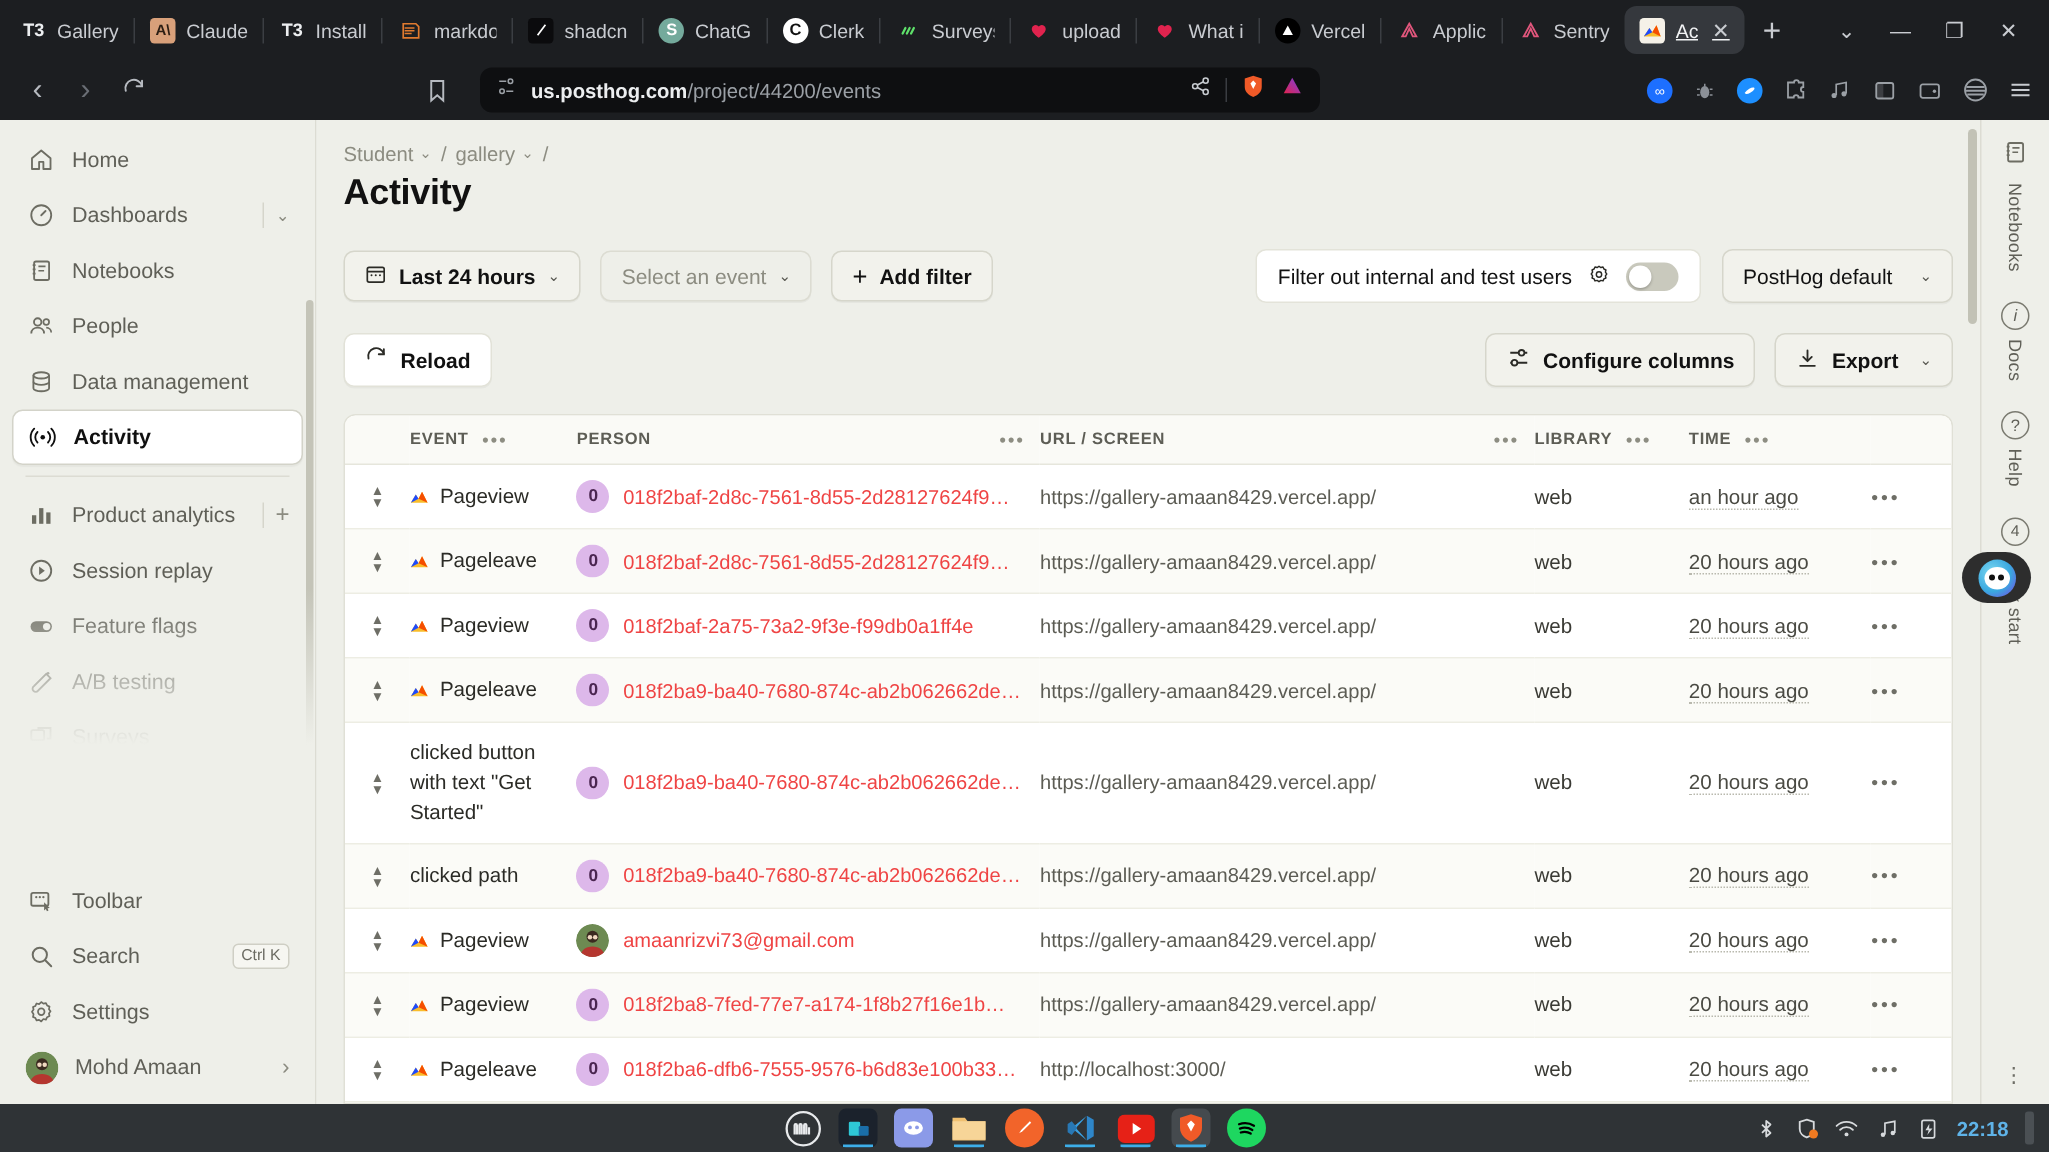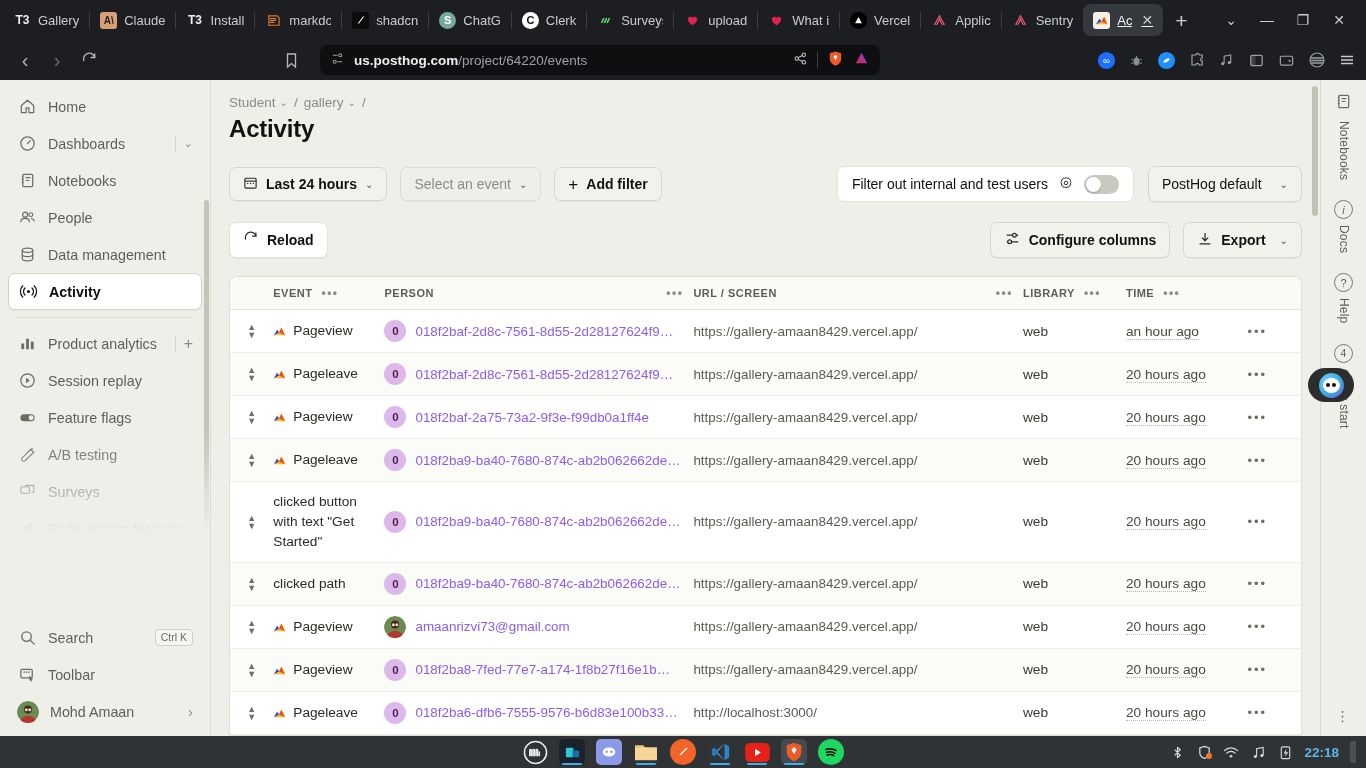--- a/index.html
+++ b/index.html
@@ -131,21 +131,21 @@
   .col-time { width: 118px; }
   .col-menu { width: 52px; }
   .expander { display:flex; flex-direction:column; align-items:center; justify-content:center; color:#6e6e66; font-size:9px; line-height:8px; }
   .event-cell { display:flex; align-items:center; gap:7px; color:#2b2b26; }
   .event-ico { width:13px; height:13px; flex-shrink:0; }
   .person-cell { display:flex; align-items:center; gap:9px; overflow:hidden; }
   .person-badge {
     width: 22px; height:22px; border-radius:50%; background:#ddb8ea; color:#4a2550;
     font-size:11.5px; display:flex; align-items:center; justify-content:center; flex-shrink:0; font-weight:600;
   }
-  .person-id { color:#8b5cf6; white-space:nowrap; overflow:hidden; text-overflow:ellipsis; font-size:13.4px; }
+  .person-id { color:#ef4444; white-space:nowrap; overflow:hidden; text-overflow:ellipsis; font-size:13.4px; }
   .url-cell { color:#5c5c54; white-space:nowrap; overflow:hidden; text-overflow:ellipsis; font-size:13.4px; }
   .lib-cell { color:#3a3a34; }
   .time-cell { color:#4a4a43; border-bottom:1px dotted #b9b9ae; display:inline; }
   .rowmenu { color:#6e6e66; letter-spacing:2px; font-size:13px; text-align:left; }
   .evt-multiline { line-height:1.45; }
 
   .main-scrollbar { position:absolute; right:2px; top:6px; width:6px; height:130px; background:#c2c2b6; border-radius:3px; }
 
   
   .rail {
@@ -316,21 +316,21 @@
           </svg>
       </div>
       <div class="urlfield" style="max-width:560px;margin-left:14px;">
         <span>
           <svg width="15" height="15" viewBox="0 0 16 16">
               <circle cx="11" cy="4.5" r="1.6" fill="none" stroke="#9ba0a6" stroke-width="1.1"></circle>
               <circle cx="5" cy="11.5" r="1.6" fill="none" stroke="#9ba0a6" stroke-width="1.1"></circle>
               <path d="M3 4.5h5M8 11.5h5" stroke="#9ba0a6" stroke-width="1.1"></path>
             </svg>
         </span>
-        <span class="urltext"><b>us.posthog.com</b><span>/project/64220/events</span></span>
+        <span class="urltext"><b>us.posthog.com</b><span>/project/44200/events</span></span>
         <span class="url-right">
           <span>
             <svg width="15" height="15" viewBox="0 0 16 16">
                 <circle cx="11.5" cy="4" r="1.8" fill="none" stroke="#c7cbd0" stroke-width="1.1"></circle>
                 <circle cx="4" cy="8" r="1.8" fill="none" stroke="#c7cbd0" stroke-width="1.1"></circle>
                 <circle cx="11.5" cy="12" r="1.8" fill="none" stroke="#c7cbd0" stroke-width="1.1"></circle>
                 <path d="M5.6 7.1l4.3-2.3M5.6 8.9l4.3 2.3" stroke="#c7cbd0" stroke-width="1.1"></path>
               </svg>
           </span>
           <span class="vsep"></span>
@@ -562,38 +562,47 @@
         </div>
 
         <div class="side-scrollbar"></div>
         <div class="sidebar-fade" style="background:linear-gradient(transparent,#eeefe9 55%);"></div>
       </div>
 
       <div class="side-bottom">
         <div class="side-item">
           <span class="side-ico">
               <svg width="19" height="19" viewBox="0 0 20 20">
-                <circle cx="9" cy="9" r="5" fill="none" stroke="#6d6d63" stroke-width="1.4"></circle>
-                <path d="M12.8 12.8L17 17" stroke="#6d6d63" stroke-width="1.4" stroke-linecap="round"></path>
-              </svg>
-            </span>
-          <span>Search</span>
-          <span class="kbd">Ctrl K</span>
-        </div>
-        <div class="side-item">
-          <span class="side-ico">
-              <svg width="19" height="19" viewBox="0 0 20 20">
                 <rect x="3" y="4.5" width="12" height="9" rx="1.3" fill="none" stroke="#6d6d63" stroke-width="1.3"></rect>
                 <circle cx="6.5" cy="7.5" r=".8" fill="#6d6d63"></circle>
                 <circle cx="9" cy="7.5" r=".8" fill="#6d6d63"></circle>
                 <circle cx="11.5" cy="7.5" r=".8" fill="#6d6d63"></circle>
                 <path d="M12 11l4 4-1.6.3.7 1.6-1.1.5-.8-1.6-1.2 1z" fill="#6d6d63"></path>
               </svg>
             </span>
           <span>Toolbar</span>
+        </div>
+        <div class="side-item">
+          <span class="side-ico">
+              <svg width="19" height="19" viewBox="0 0 20 20">
+                <circle cx="9" cy="9" r="5" fill="none" stroke="#6d6d63" stroke-width="1.4"></circle>
+                <path d="M12.8 12.8L17 17" stroke="#6d6d63" stroke-width="1.4" stroke-linecap="round"></path>
+              </svg>
+            </span>
+          <span>Search</span>
+          <span class="kbd">Ctrl K</span>
+        </div>
+        <div class="side-item">
+          <span class="side-ico">
+              <svg width="19" height="19" viewBox="0 0 20 20">
+                <path d="M10 3.2l1.5 1.1 1.8-.4.8 1.7 1.7.8-.4 1.8 1.1 1.5-1.1 1.5.4 1.8-1.7.8-.8 1.7-1.8-.4L10 16.8 8.5 15.7l-1.8.4-.8-1.7-1.7-.8.4-1.8L3.5 10l1.1-1.5-.4-1.8 1.7-.8.8-1.7 1.8.4z" fill="none" stroke="#6d6d63" stroke-width="1.2" stroke-linejoin="round"></path>
+                <circle cx="10" cy="10" r="2.3" fill="none" stroke="#6d6d63" stroke-width="1.2"></circle>
+              </svg>
+            </span>
+          <span>Settings</span>
         </div>
         <div class="side-item">
           <span class="avatar-sm">
             <svg width="22" height="22" viewBox="0 0 22 22">
                 <circle cx="11" cy="11" r="11" fill="#6d8a52"></circle>
                 <circle cx="11" cy="8.5" r="4" fill="#3b2a20"></circle>
                 <path d="M3 22c0-4.5 3.5-7 8-7s8 2.5 8 7z" fill="#b5362f"></path>
                 <circle cx="9.3" cy="8.8" r="1.5" fill="#f0d8c0"></circle>
                 <circle cx="12.8" cy="8.8" r="1.5" fill="#f0d8c0"></circle>
               </svg>

